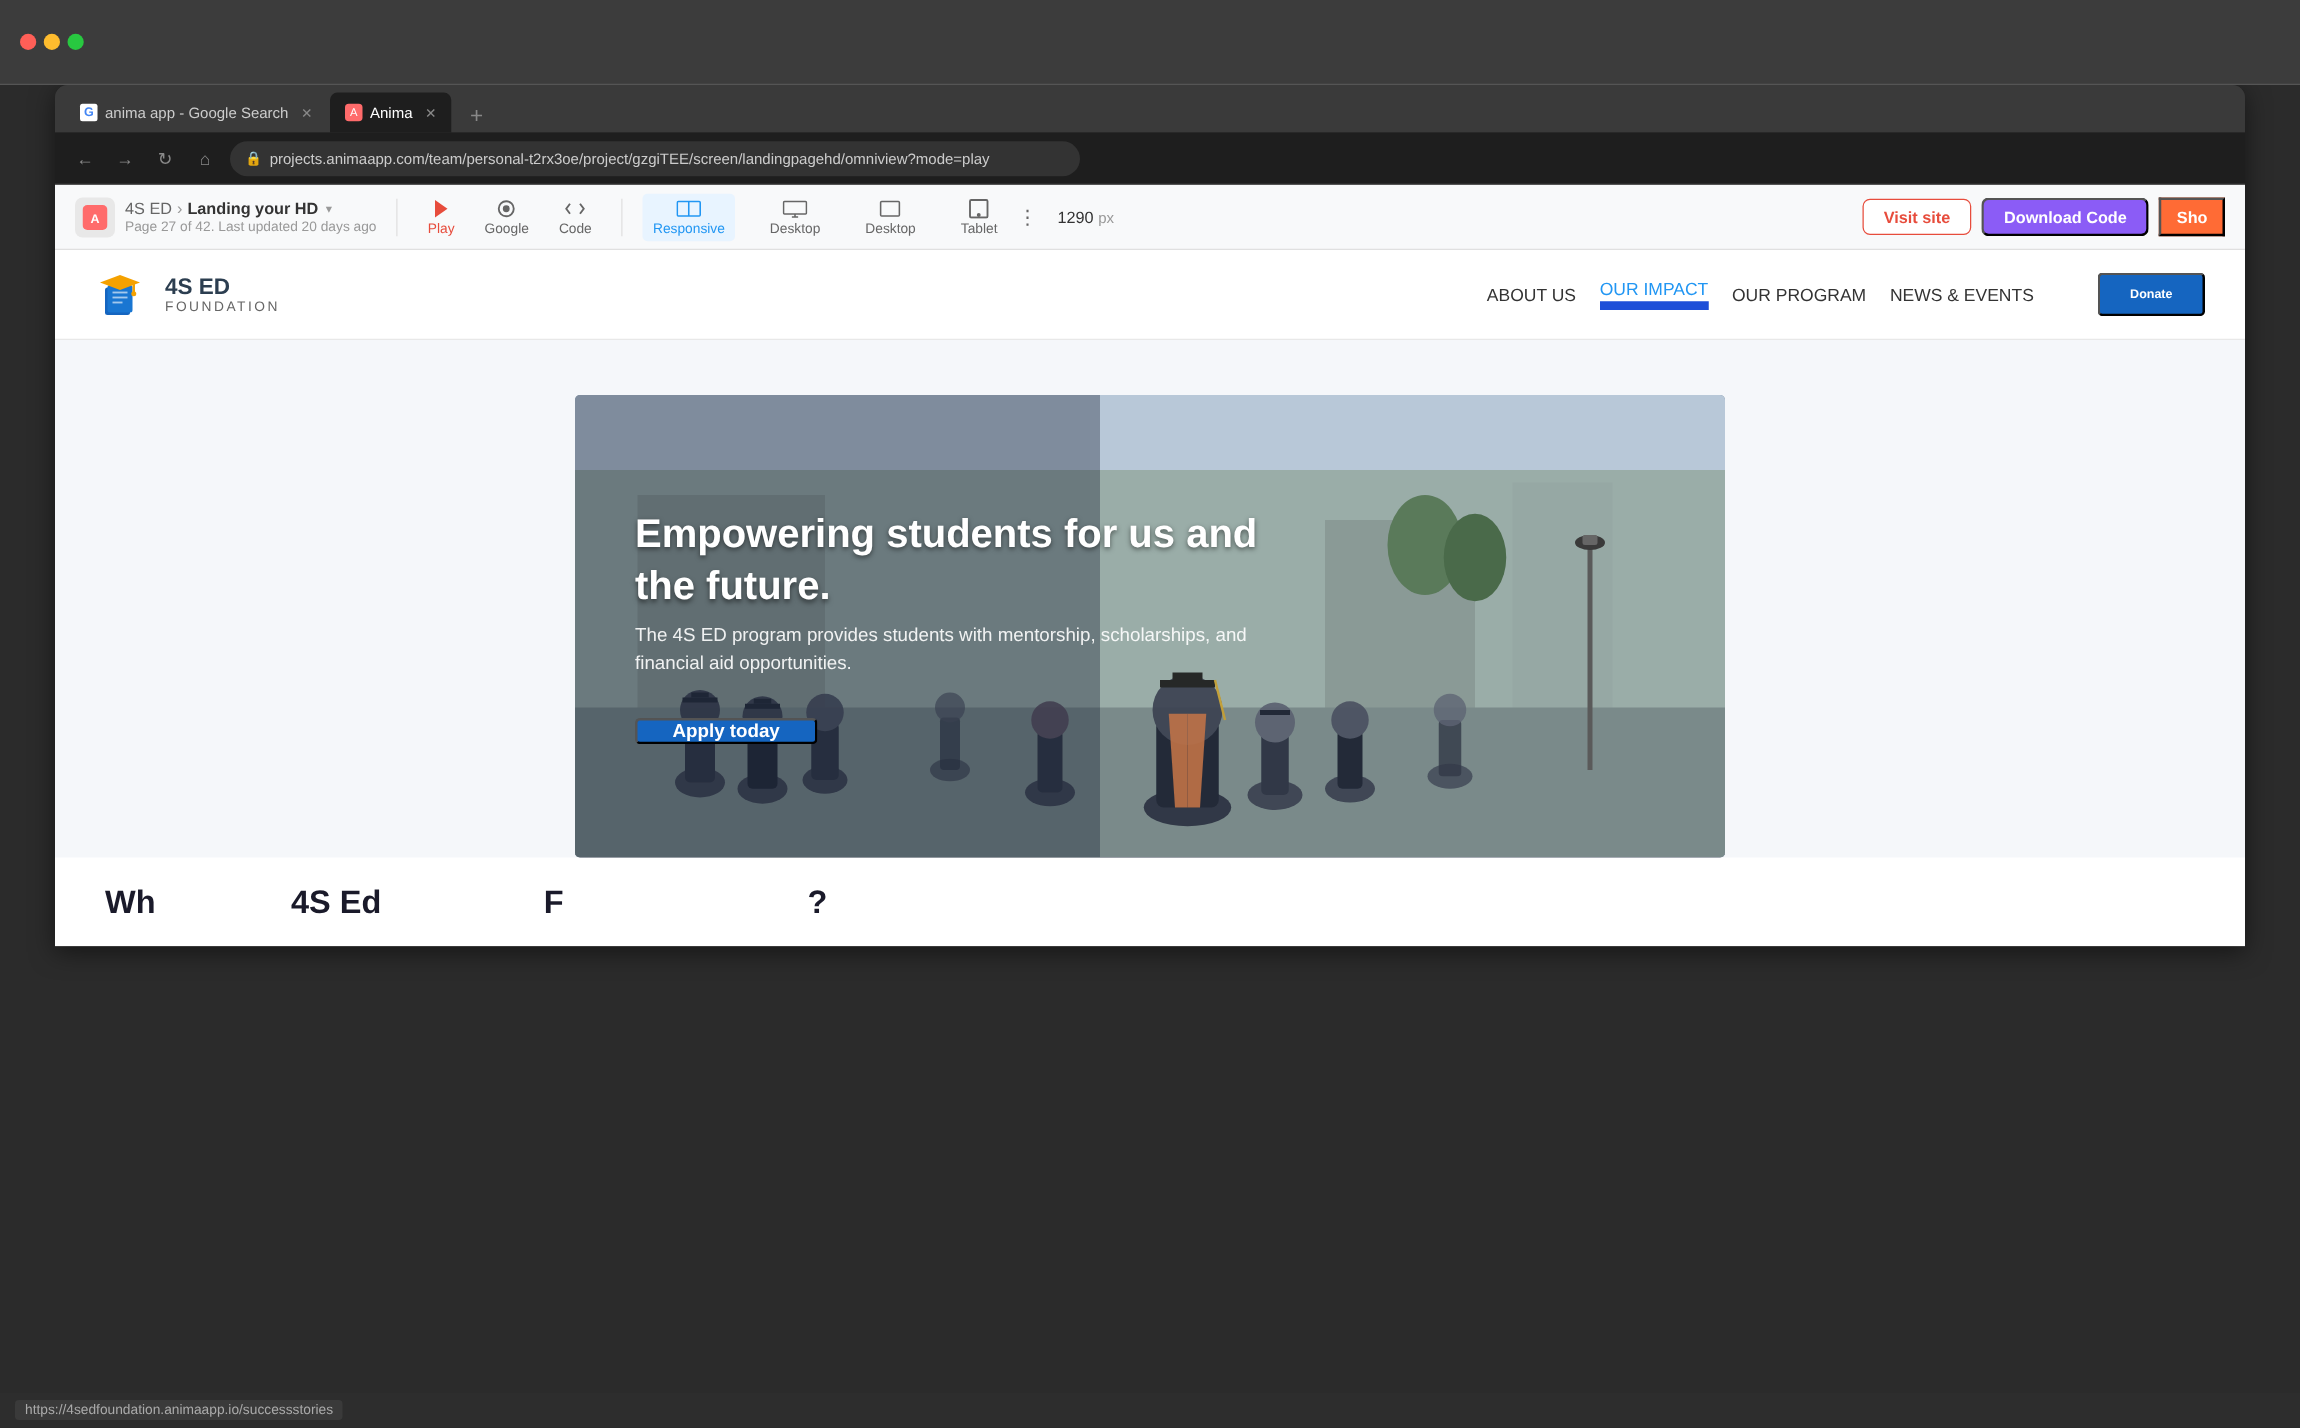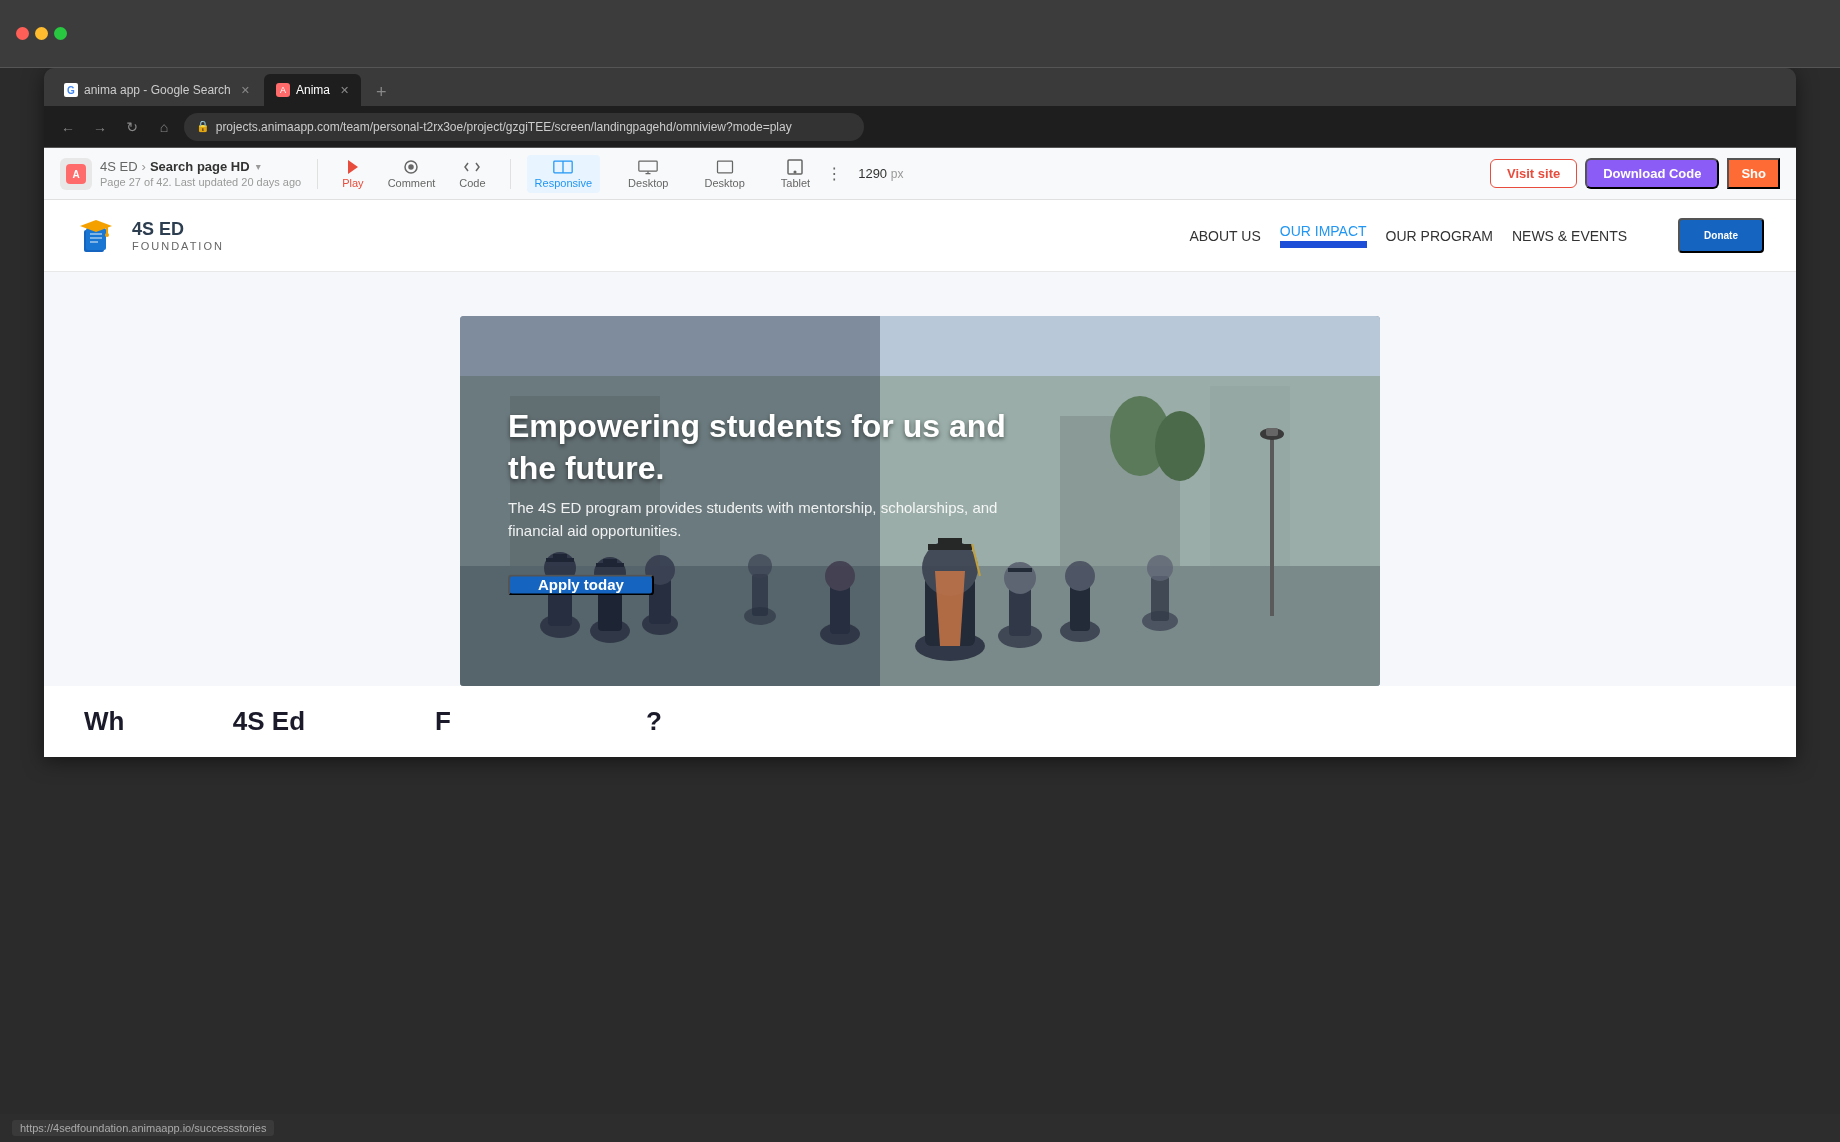--- a/index.html
+++ b/index.html
@@ -151,40 +151,40 @@
       <svg width="20" height="20" viewBox="0 0 20 20">
         <rect width="20" height="20" rx="4" fill="#ff6b6b"></rect>
         <text x="10" y="14" text-anchor="middle" fill="white" font-size="10" font-weight="bold">A</text>
       </svg>
     </div>
 
     <div style="display:flex; flex-direction:column; gap:2px;">
       <div class="breadcrumb">
         <span>4S ED</span>
         <span class="breadcrumb-arrow">›</span>
-        <span class="breadcrumb-current">Search page HD</span>
+        <span class="breadcrumb-current">Landing your HD</span>
         <span class="breadcrumb-chevron">▾</span>
       </div>
       <div class="toolbar-subtitle">Page 27 of 42. Last updated 20 days ago</div>
     </div>
 
     <div class="toolbar-divider"></div>
 
     <div class="toolbar-btn active">
       <svg viewBox="0 0 16 16" fill="currentColor">
           <polygon points="3,1 13,8 3,15"></polygon>
         </svg>
       <span>Play</span>
     </div>
     <div class="toolbar-btn">
       <svg viewBox="0 0 16 16" fill="none" stroke="currentColor" stroke-width="1.5">
           <circle cx="8" cy="8" r="6"></circle>
           <circle cx="8" cy="8" r="2" fill="currentColor"></circle>
         </svg>
-      <span>Comment</span>
+      <span>Google</span>
     </div>
     <div class="toolbar-btn">
       <svg viewBox="0 0 16 16" fill="none" stroke="currentColor" stroke-width="1.5">
           <polyline points="4,4 1,8 4,12"></polyline>
           <polyline points="12,4 15,8 12,12"></polyline>
         </svg>
       <span>Code</span>
     </div>
 
     <div class="toolbar-divider"></div>

